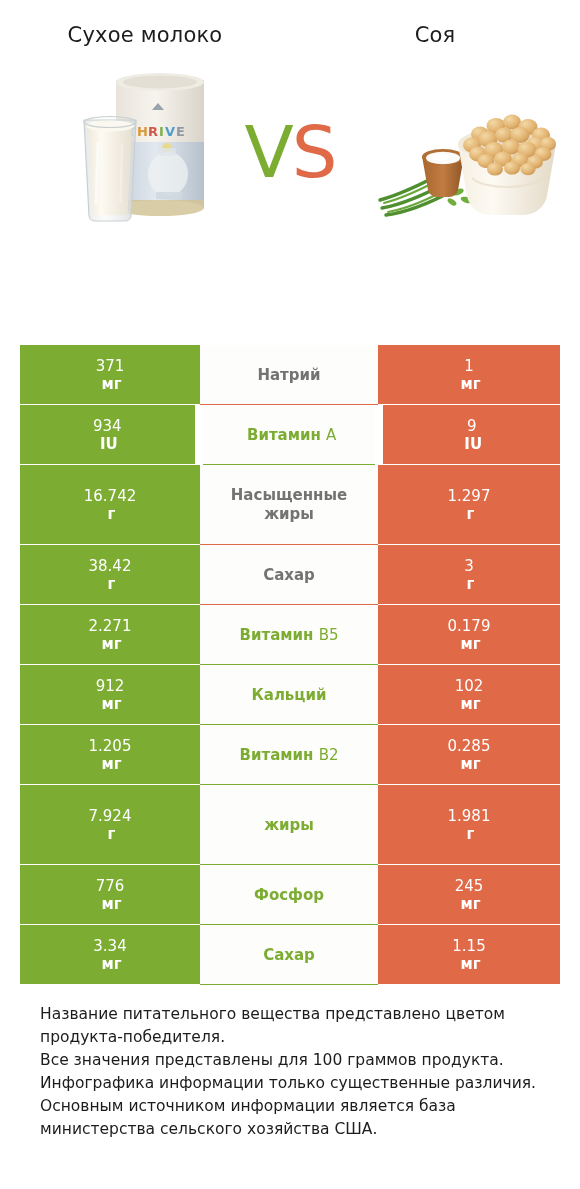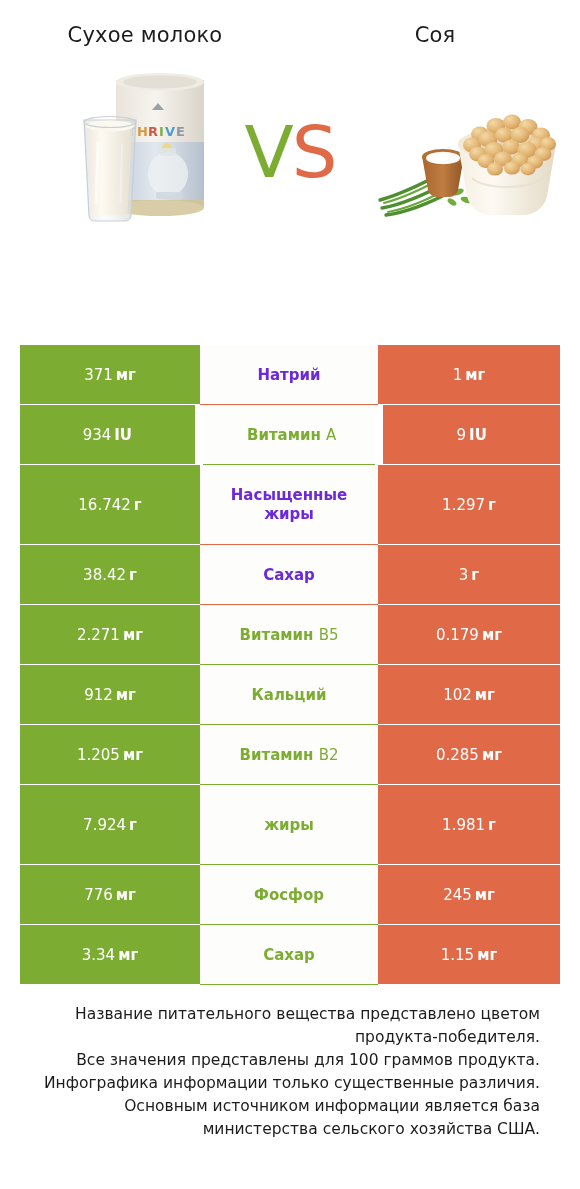--- a/index.html
+++ b/index.html
@@ -66,20 +66,21 @@
     position:relative;
     box-sizing:border-box;
   }
   .cell{
     display:flex;
     align-items:center;
     justify-content:center;
     box-sizing:border-box;
     font-size:15px;
     text-align:center;
+    flex-direction:column;
   }
   .cell-left{
     width:180px;
     background:#7CAD32;
     color:#ffffff;
     border-bottom:1px solid #ffffff;
   }
   .cell-right{
     width:182px;
     background:#E06A48;
@@ -101,21 +102,21 @@
     text-align:center;
   }
   .cell-mid .lbl .sub{font-weight:400;}
   .cell-mid .lbl .wrapline{display:block;font-weight:700;}
   .mid-sep{
     position:absolute;
     left:0;right:0;bottom:0;
     height:1px;
   }
   .win-green .lbl{color:#7CAD32;}
-  .win-orange .lbl{color:#6d28d9;}
+  .win-orange .lbl{color:#737373;}
 
   .val .num{font-weight:400;}
   .val .unit{font-weight:700;margin-left:3px;}
 
   
   .clip-wrap{
     position:absolute;
     left:0;
     top:0;
     width:178px;
@@ -125,21 +126,21 @@
     align-items:center;
     justify-content:center;
   }
   .clip-wrap .lbl{width:196px;}
 
   
   .footer{
     position:absolute;
     left:0;right:0;
     top:1003px;
-    text-align:right;
+    text-align:left;
     font-size:15.5px;
     line-height:23px;
     color:#1c1c1c;
     padding:0 40px;
     box-sizing:border-box;
   }
   .footer p{margin:0;}
 </style>
 </head>
 <body>

